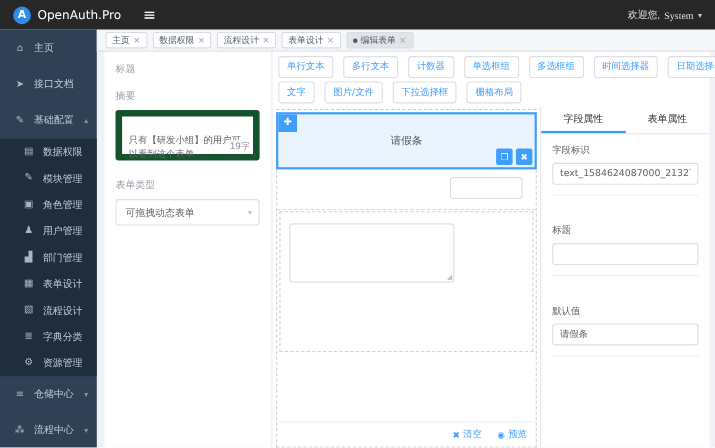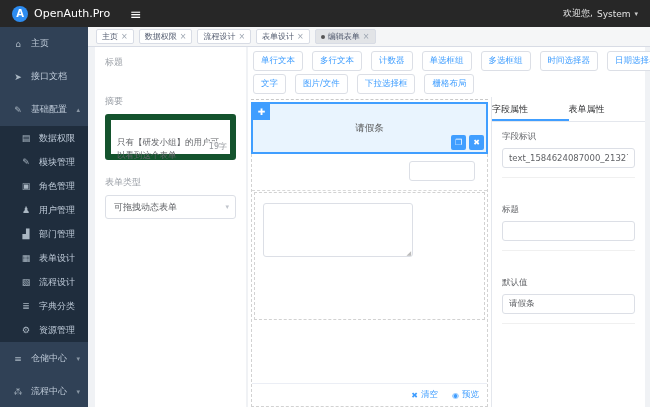--- a/index.html
+++ b/index.html
@@ -6,21 +6,21 @@
   body{width:650px;height:407px;overflow:hidden;font-family:"DejaVu Sans","Liberation Sans",sans-serif;font-size:9px;color:#303133;}
   .app{position:relative;width:650px;height:407px;background:#f0f2f5;overflow:hidden;}
 
   
   .topbar{position:absolute;top:0;left:0;right:0;height:27px;background:#272727;display:flex;align-items:center;padding:0 12px;box-sizing:border-box;}
   .logo{display:flex;align-items:center;gap:6px;}
   .logo-circle{width:16px;height:16px;border-radius:50%;background:#2d8cf0;color:#fff;display:flex;align-items:center;justify-content:center;font-size:10px;font-weight:bold;}
   .brand{color:#fff;font-size:11px;}
   .hamburger{color:#fff;font-size:14px;margin-left:20px;line-height:1;cursor:pointer;}
   .top-spacer{flex:1;}
-  .welcome{color:#e0e0e0;font-size:9px;display:flex;align-items:center;gap:4px;cursor:pointer;}
+  .welcome{color:#e0e0e0;font-size:9px;display:flex;align-items:center;gap:4px;cursor:pointer;font-family:Liberation Serif, serif;}
   .caret-sm{font-size:7px;color:#ccc;}
 
   
   .sidebar{position:absolute;top:27px;left:0;bottom:0;width:88px;background:#304156;overflow:hidden;}
   .s-item{display:flex;align-items:center;padding-left:12px;cursor:pointer;}
   .s-item.top{height:33px;}
   .s-item.sub{height:24px;background:#1f2d3d;padding-left:20px;}
   .s-icon{width:12px;margin-right:7px;font-size:9px;color:#aab7c3;text-align:center;}
   .s-label{font-size:9px;color:#bfcbd9;white-space:nowrap;}
   .s-caret{margin-left:auto;margin-right:8px;font-size:7px;color:#8a97a5;}
@@ -35,21 +35,21 @@
 
   .savebar{flex:none;height:19px;display:flex;justify-content:flex-end;align-items:center;padding:3px 8px 0;box-sizing:border-box;}
   .save-btn{height:15px;padding:0 10px;background:#fff;border:1px solid #dcdfe6;border-radius:3px;color:#606266;font-size:8.5px;display:flex;align-items:center;cursor:pointer;}
 
   .workspace{flex:1;display:flex;padding:0 5px 0 7px;gap:2px;min-height:0;}
 
   
   .left-panel{width:151px;flex:none;background:#fff;padding:9px 10px;box-sizing:border-box;}
   .fs-label{color:#9a9fa6;font-size:9px;}
   .fs-title{color:#303133;font-size:10px;padding:7px 0 9px;border-bottom:1px solid #ededed;cursor:text;}
-  .mt12{margin-top:26px;}
+  .mt12{margin-top:12px;}
   .summary-box{position:relative;margin-top:6px;border:6px solid #14532d;border-radius:3px;height:46px;padding:16px 6px;color:#606266;line-height:1.55;font-size:8.5px;box-sizing:border-box;cursor:text;}
   .word-count{position:absolute;right:2px;top:21px;color:#909399;font-size:8px;background:rgba(255,255,255,.8);padding:0 1px;}
   .type-select{margin-top:6px;position:relative;border:1px solid #dcdfe6;border-radius:3px;height:22px;display:flex;align-items:center;padding:0 8px;color:#606266;cursor:pointer;}
   .sel-caret{position:absolute;right:6px;color:#c0c4cc;font-size:7px;}
 
   
   .right-area{flex:1;background:#fff;display:flex;flex-direction:column;min-height:0;min-width:0;}
   .palette{padding:4px 3px 3px;display:flex;flex-direction:column;gap:3px;flex:none;}
   .pal-row{display:flex;gap:9px;padding:0 2px;}
   .pal-btn{border:1px solid #dcdfe6;background:#fff;color:#409eff;border-radius:3px;font-size:8.5px;padding:3px 7px;white-space:nowrap;cursor:pointer;font-family:inherit;}
@@ -69,21 +69,21 @@
   .reason-label{width:52px;text-align:right;padding-right:6px;color:#606266;padding-top:2px;flex:none;}
   .reason-textarea{position:relative;width:148px;height:52px;border:1px solid #dcdfe6;border-radius:3px;background:#fff;cursor:text;}
   .resize-grip{position:absolute;right:1px;bottom:0;color:#bbb;font-size:6px;}
   .canvas-footer{margin-top:auto;border-top:1px solid #ebeef5;height:22px;flex:none;display:flex;align-items:center;justify-content:flex-end;gap:14px;padding:0 8px;color:#409eff;font-size:8.5px;}
   .c-link{display:flex;align-items:center;gap:3px;cursor:pointer;}
   .c-link .ic{font-size:8px;}
 
   
   .props{width:153px;flex:none;display:flex;flex-direction:column;}
   .props-tabs{display:flex;border-bottom:1px solid #e4e7ed;height:24px;flex:none;}
-  .ptab{flex:1;line-height:24px;font-size:9px;color:#303133;cursor:pointer;box-sizing:border-box;}
+  .ptab{flex:1;text-align:center;line-height:24px;font-size:9px;color:#303133;cursor:pointer;box-sizing:border-box;}
   .ptab.active{border-bottom:2px solid #409eff;}
   .props-body{padding:9px 10px;overflow:hidden;}
   .pgroup{padding-bottom:9px;margin-bottom:26px;border-bottom:1px solid #f0f0f0;}
   .plabel{color:#606266;font-size:8.5px;display:block;margin-bottom:5px;}
   .pinput{width:100%;box-sizing:border-box;height:20px;border:1px solid #dcdfe6;border-radius:3px;padding:0 6px;font-size:8.5px;color:#606266;background:#fff;font-family:inherit;outline:none;}
 </style>
 </head>
 <body>
 
 <div class="app">

